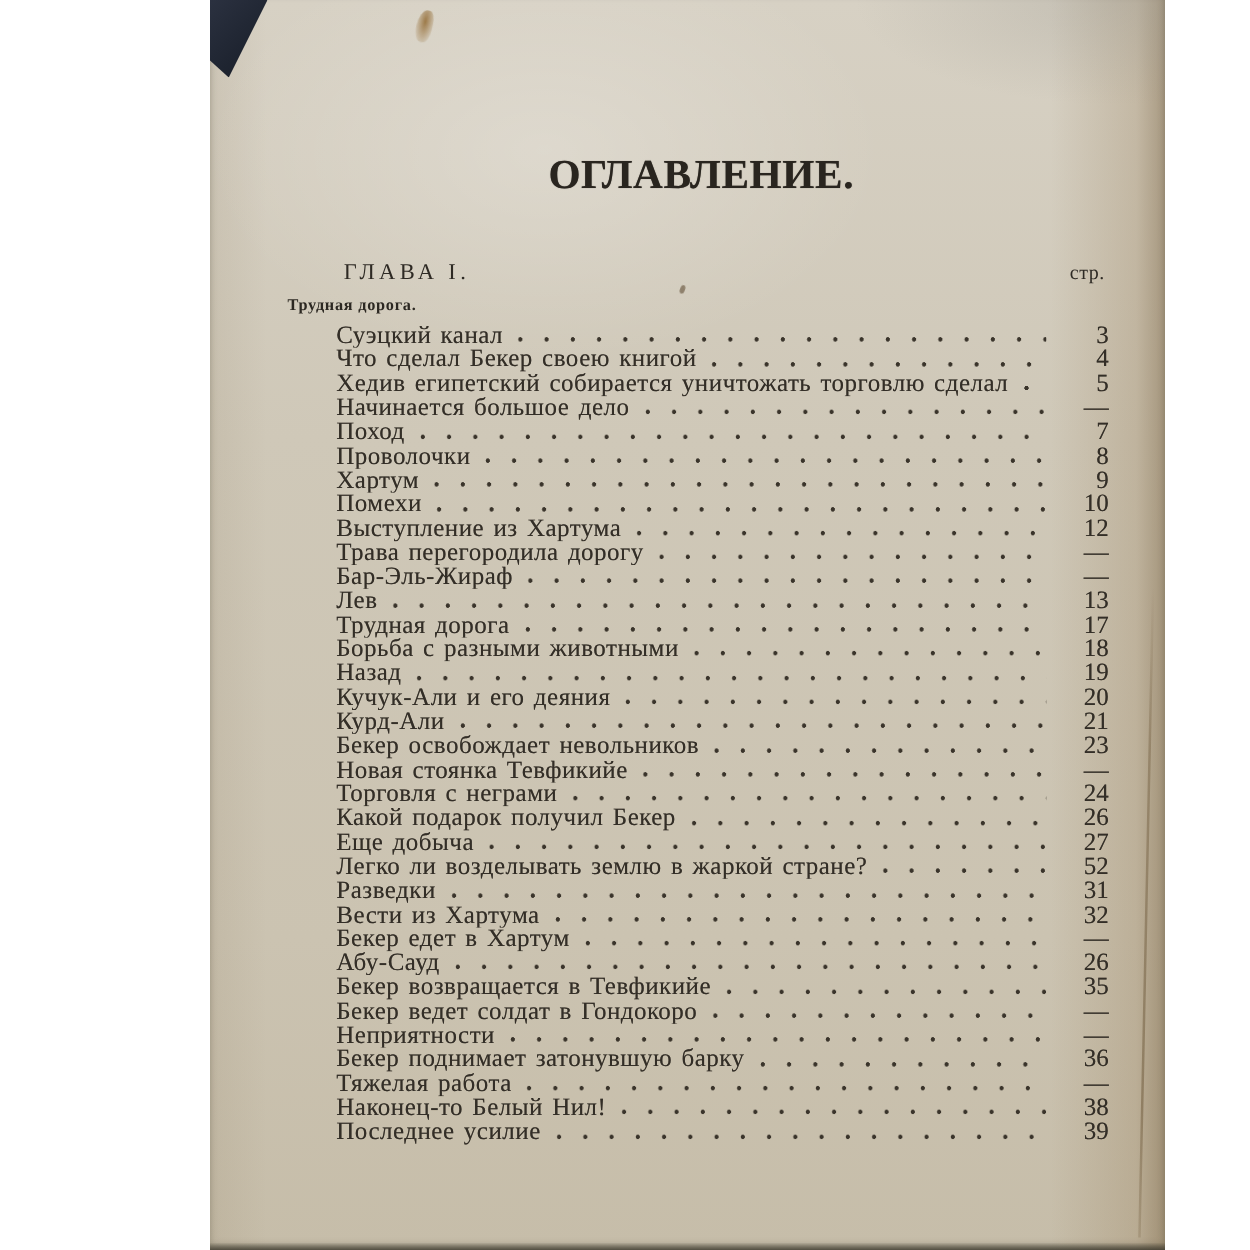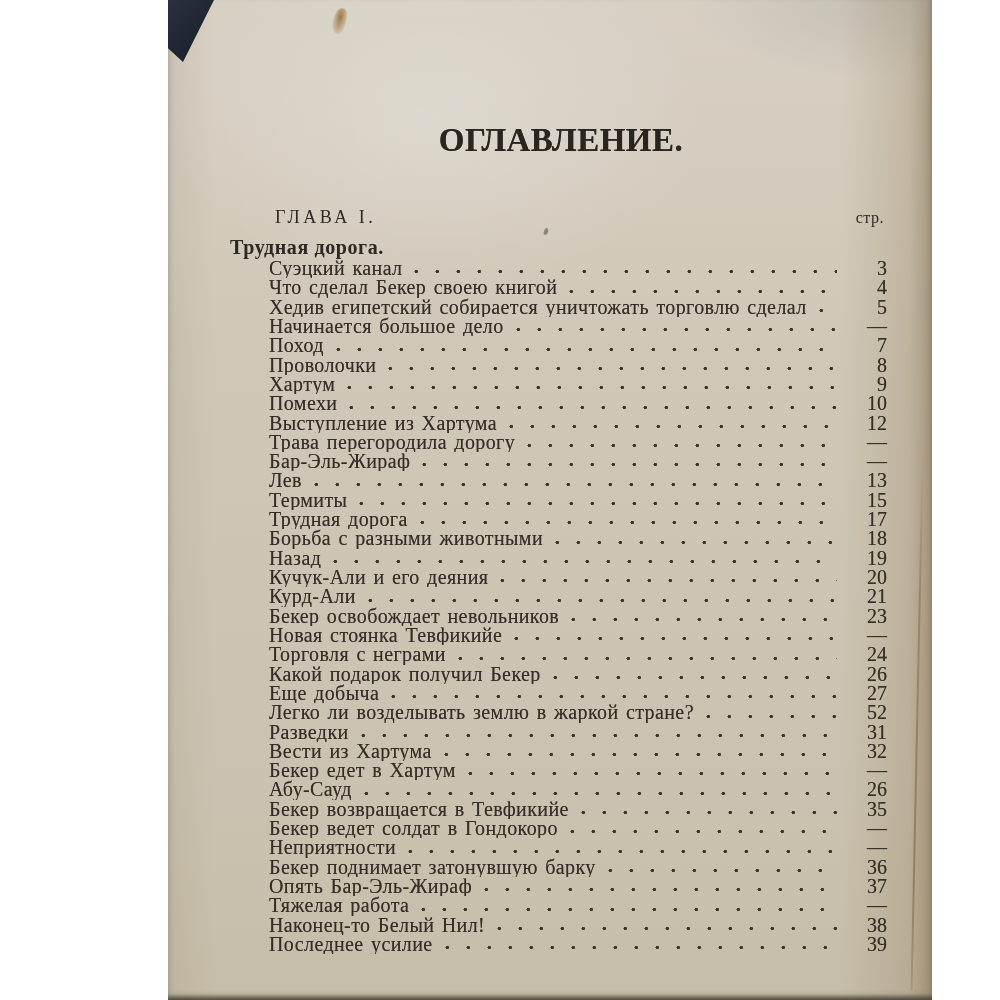--- a/index.html
+++ b/index.html
@@ -54,21 +54,21 @@
   .chapter-row{
     position:absolute;top:207px;left:107px;right:48px;
     display:flex;justify-content:space-between;align-items:baseline;
     color:#2e2a24;
     gap:48px;
   }
   .chapter{font-size:18px;letter-spacing:3.5px;}
   .strcol{font-size:16px;letter-spacing:0.5px;}
   .section{
     position:absolute;top:236px;left:62px;
-    font-size:20px;font-weight:bold;color:#2c2822;
+    font-size:13px;font-weight:bold;color:#2c2822;
     letter-spacing:0.6px;
   }
   .entries{
     position:absolute;top:259px;left:101px;width:618px;
     color:#332e27;
   }
   .toc-row{
     display:flex;align-items:flex-end;
     height:19.32px;line-height:19.32px;font-size:20px;
     white-space:nowrap;
@@ -170,25 +170,20 @@
           <span class="leader"></span>
           <span class="epage">—</span>
         </div>
 
         <div class="toc-row">
           <span class="etitle">Лев</span>
           <span class="leader"></span>
           <span class="epage">13</span>
         </div>
 
-        <div class="toc-row">
-          <span class="etitle">Термиты</span>
-          <span class="leader"></span>
-          <span class="epage">15</span>
-        </div>
 
         <div class="toc-row">
           <span class="etitle">Трудная дорога</span>
           <span class="leader"></span>
           <span class="epage">17</span>
         </div>
 
         <div class="toc-row">
           <span class="etitle">Борьба с разными животными</span>
           <span class="leader"></span>
@@ -290,25 +285,20 @@
           <span class="leader"></span>
           <span class="epage">—</span>
         </div>
 
         <div class="toc-row">
           <span class="etitle">Бекер поднимает затонувшую барку</span>
           <span class="leader"></span>
           <span class="epage">36</span>
         </div>
 
-        <div class="toc-row">
-          <span class="etitle">Опять Бар-Эль-Жираф</span>
-          <span class="leader"></span>
-          <span class="epage">37</span>
-        </div>
 
         <div class="toc-row">
           <span class="etitle">Тяжелая работа</span>
           <span class="leader"></span>
           <span class="epage">—</span>
         </div>
 
         <div class="toc-row">
           <span class="etitle">Наконец-то Белый Нил!</span>
           <span class="leader"></span>

